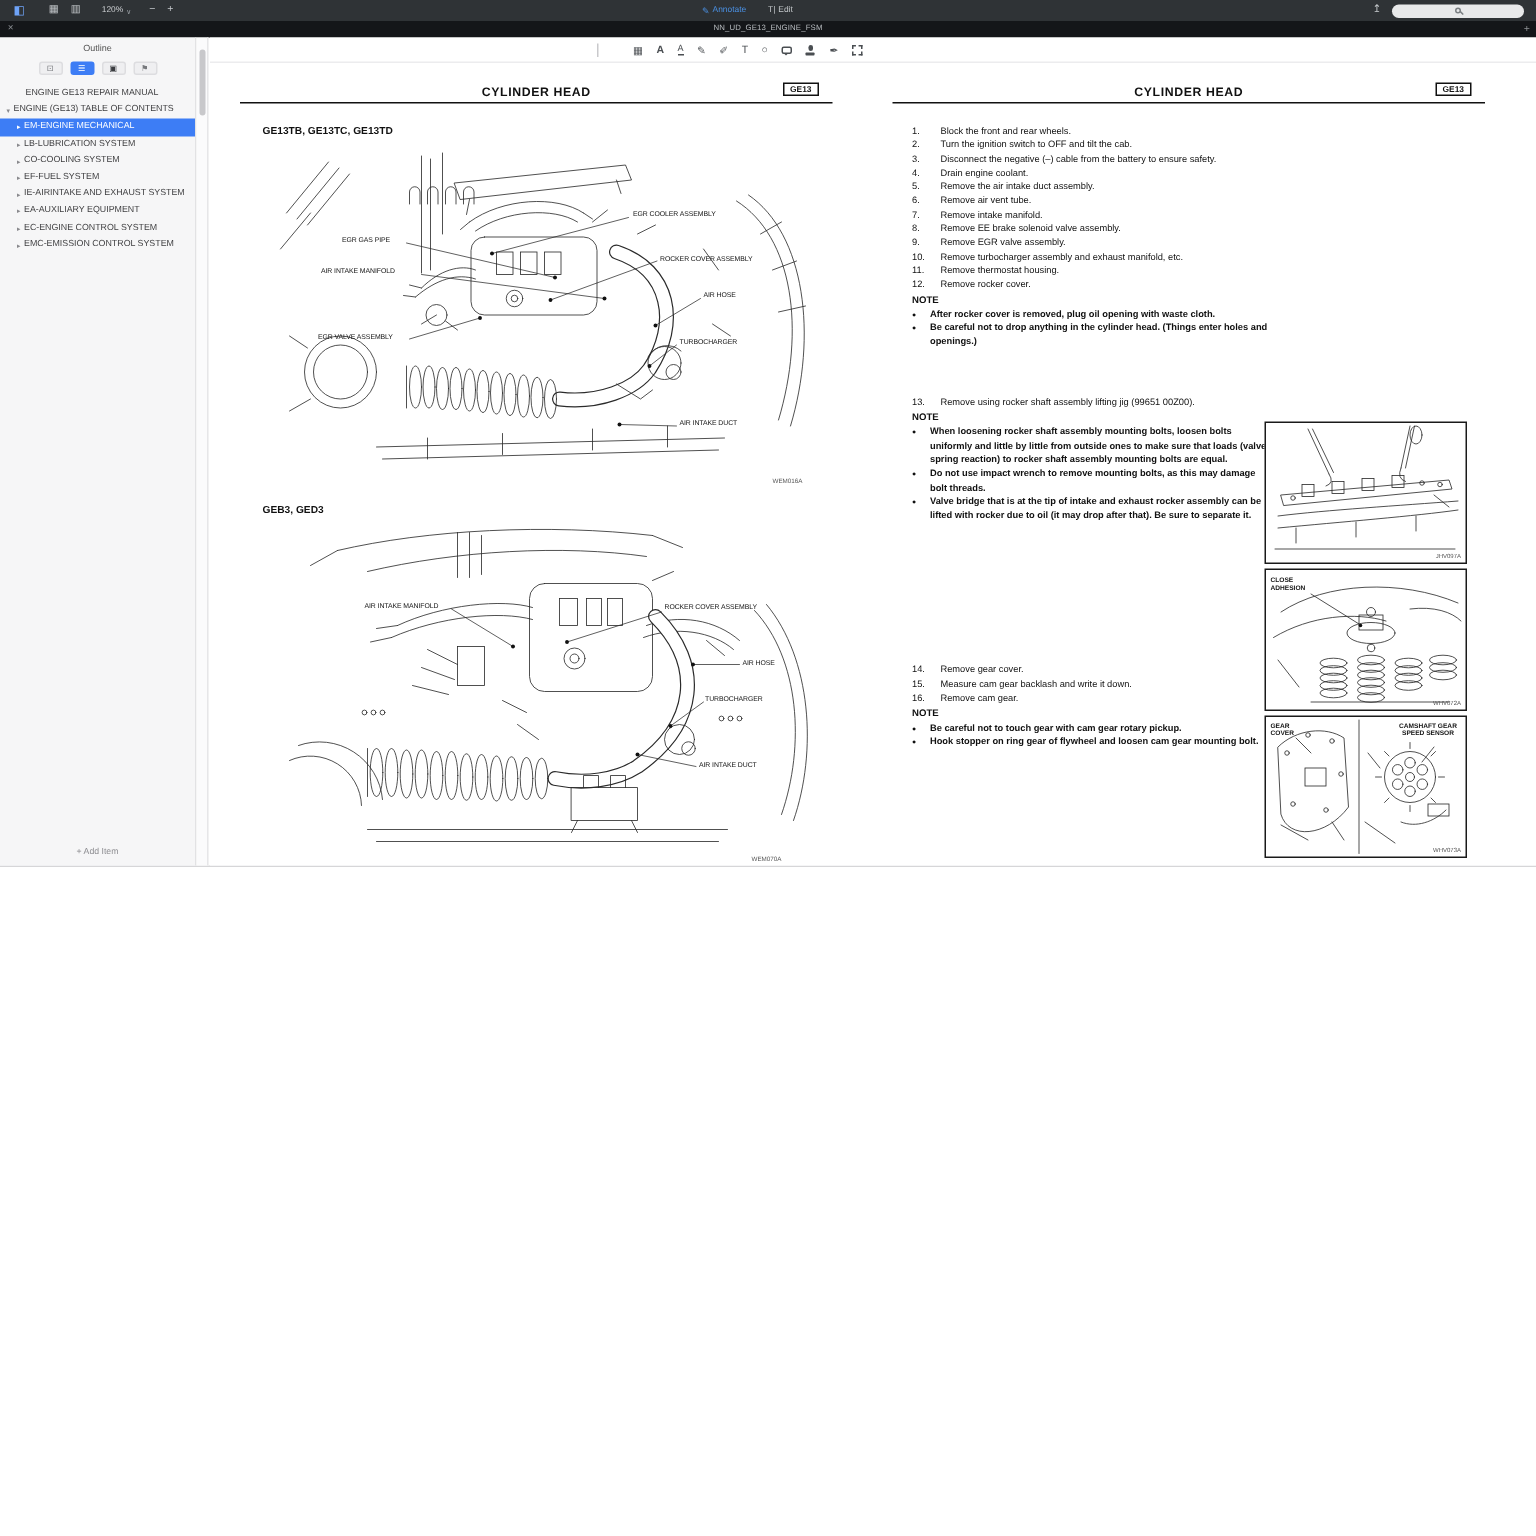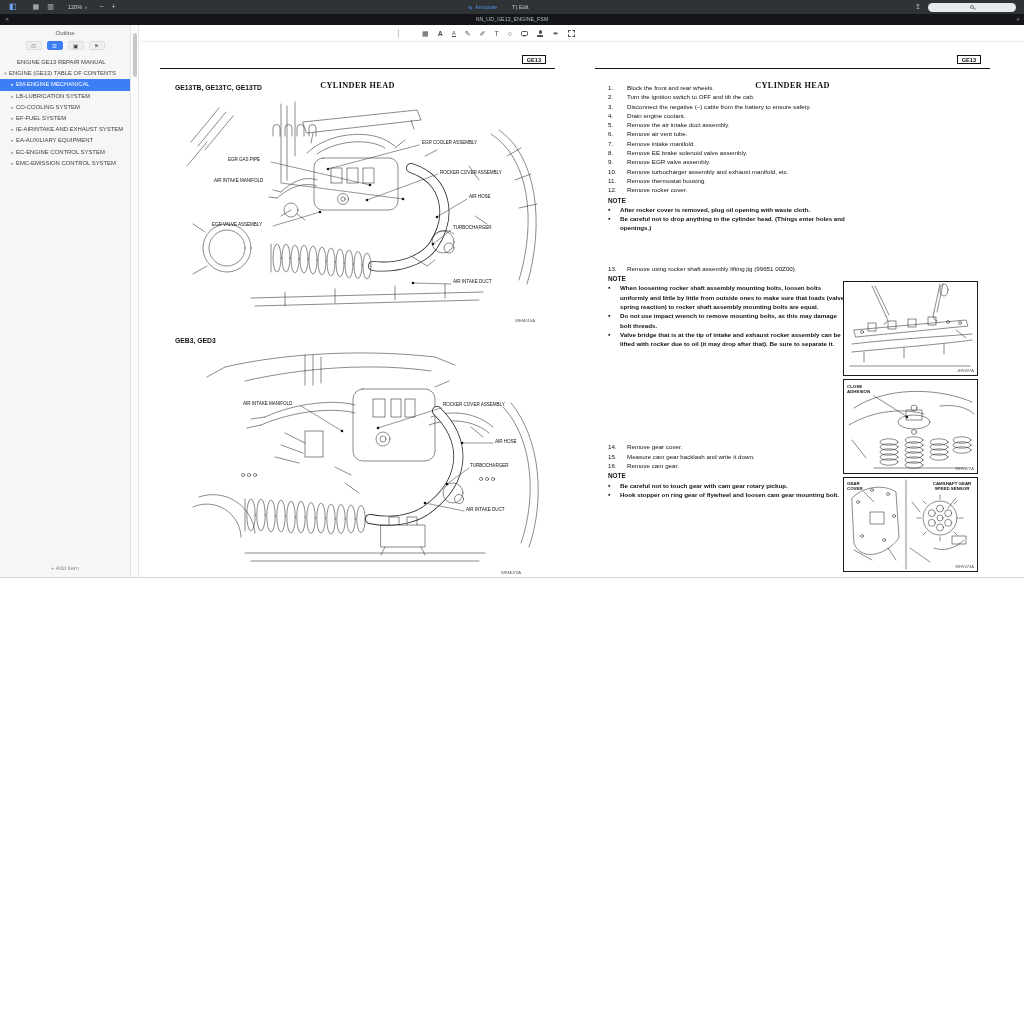--- a/index.html
+++ b/index.html
@@ -72,22 +72,22 @@
   .a-cm{width:7px;height:5px;border:0.9px solid #4a4e52;border-radius:1.5px;position:relative;}
   .a-cm::after{content:"";position:absolute;left:1.5px;bottom:-3px;border:1.6px solid transparent;border-top-color:#4a4e52;}
   .a-st{position:relative;width:7px;height:8px;}
   .a-st::before{content:"";position:absolute;left:2px;top:0;width:3px;height:4px;background:#4a4e52;border-radius:1.5px;}
   .a-st::after{content:"";position:absolute;left:0.5px;bottom:0.5px;width:6px;height:2px;background:#4a4e52;border-radius:0.5px;}
   .a-sg::before{content:"✒";}
   .a-sel{width:7px;height:7px;border:0.9px dashed #4a4e52;}
   
   .page { position:absolute; top:32px; width:395px; height:520px; color:#111; }
   .pL { left:20px; } .pR { left:455px; }
-  .phead { text-align:center; font-family:Liberation Serif, serif; font-weight:bold;
-           font-size:8.2px; letter-spacing:0.4px;margin-top:24px; }
+  .phead { text-align:center; font-family:Liberation Sans, sans-serif; font-weight:bold;
+           font-size:8.2px; letter-spacing:0.4px; }
   .badge { position:absolute; right:9px; top:-2px; border:1px solid #111; padding:0.5px 4px;
            font-size:5.6px; font-weight:bold; }
   .rule { position:absolute; left:0; right:0; top:11px; height:1px; background:#111; }
   .sect { position:absolute; left:15px; font-weight:bold; font-size:6.8px; }
   .s1 { top:27px; } .s2 { top:280px; }
   .diag { position:absolute; left:25px; width:360px; }
   .d1 { top:39px; height:235px; } .d2 { top:290px; height:230px; }
   .diag svg { position:absolute; left:0; top:0; }
   .lbl { position:absolute; font-size:4.6px; letter-spacing:-0.05px; white-space:nowrap; color:#131313; }
   .figcode { position:absolute; font-size:4.2px; color:#555; }

